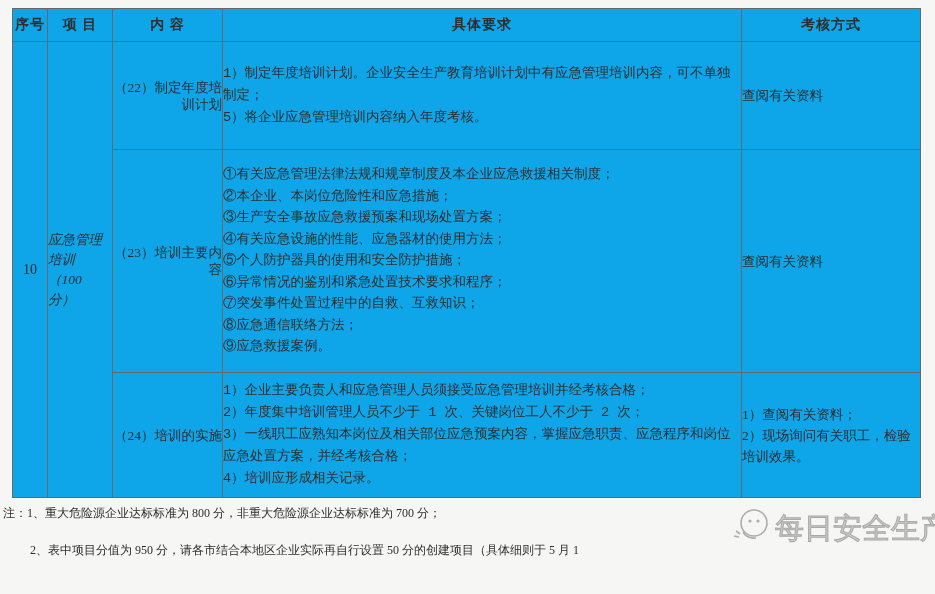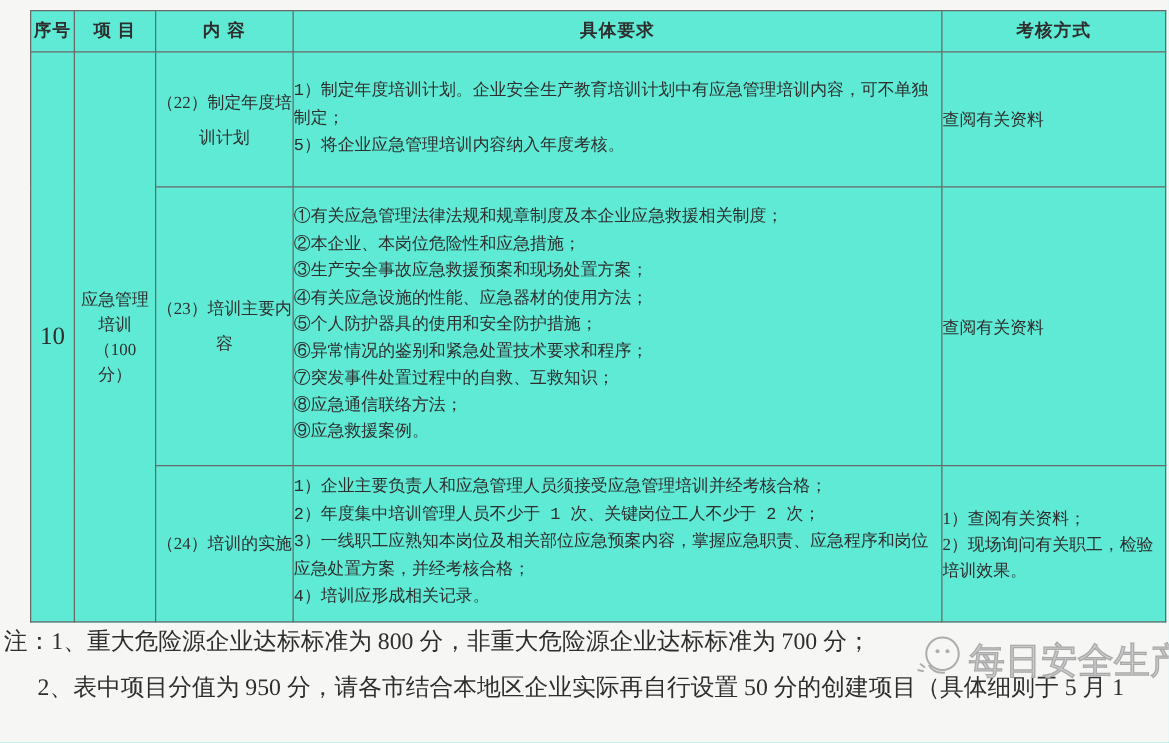--- a/index.html
+++ b/index.html
@@ -7,46 +7,46 @@
     width:935px;height:594px;overflow:hidden;
     background:#ffffff;
     font-family:"Liberation Serif","DejaVu Serif",serif;
   }
   .canvas{
     position:relative;width:935px;height:594px;
     background:#f6f6f4;
     color:#2e2e2e;
   }
   table.grid{
-    position:absolute;left:24px;top:8px;
+    position:absolute;left:12px;top:8px;
     width:908px;height:489px;
     border-collapse:collapse;table-layout:fixed;
-    background:#5eead4;
+    background:#0ea5e9;
     font-size:13.5px;
   }
   table.grid td{
     border:1px solid #686868;
     vertical-align:middle;
     padding:0;
     overflow:hidden;
   }
   td.hd{
     text-align:center;font-weight:bold;font-size:14px;height:32px;
     letter-spacing:1px;
   }
-  td.serial-cell{text-align:center;font-size:20px;}
-  td.project-cell{text-align:center;line-height:20px;padding:2px 2px;}
-  td.content-cell{padding:3px 4px 3px 6px;line-height:28px;text-align:center;}
+  td.serial-cell{text-align:center;font-size:14px;}
+  td.project-cell{text-align:left;line-height:20px;padding:2px 2px;font-style:italic;}
+  td.content-cell{padding:3px 4px 3px 6px;line-height:17px;text-align:right;}
   td.req-cell{padding:4px 6px 4px 7px;font-family:Liberation Mono, monospace;}
   td.assess-cell{padding:2px 3px 2px 5px;line-height:21px;}
   .req-line{line-height:22px;}
   tr.row-23 .req-line{line-height:21.5px;}
   .notes{
     position:absolute;left:3px;top:501px;width:925px;
-    font-size:19px;line-height:25px;
+    font-size:12px;line-height:25px;
   }
   .note-line{white-space:nowrap;}
   .note-line.indent{padding-left:27px;margin-top:12px;}
   .watermark{
     position:absolute;left:730px;top:498px;width:205px;height:62px;
     display:flex;align-items:center;
     pointer-events:none;
   }
   .watermark-text{
     font-size:29px;

